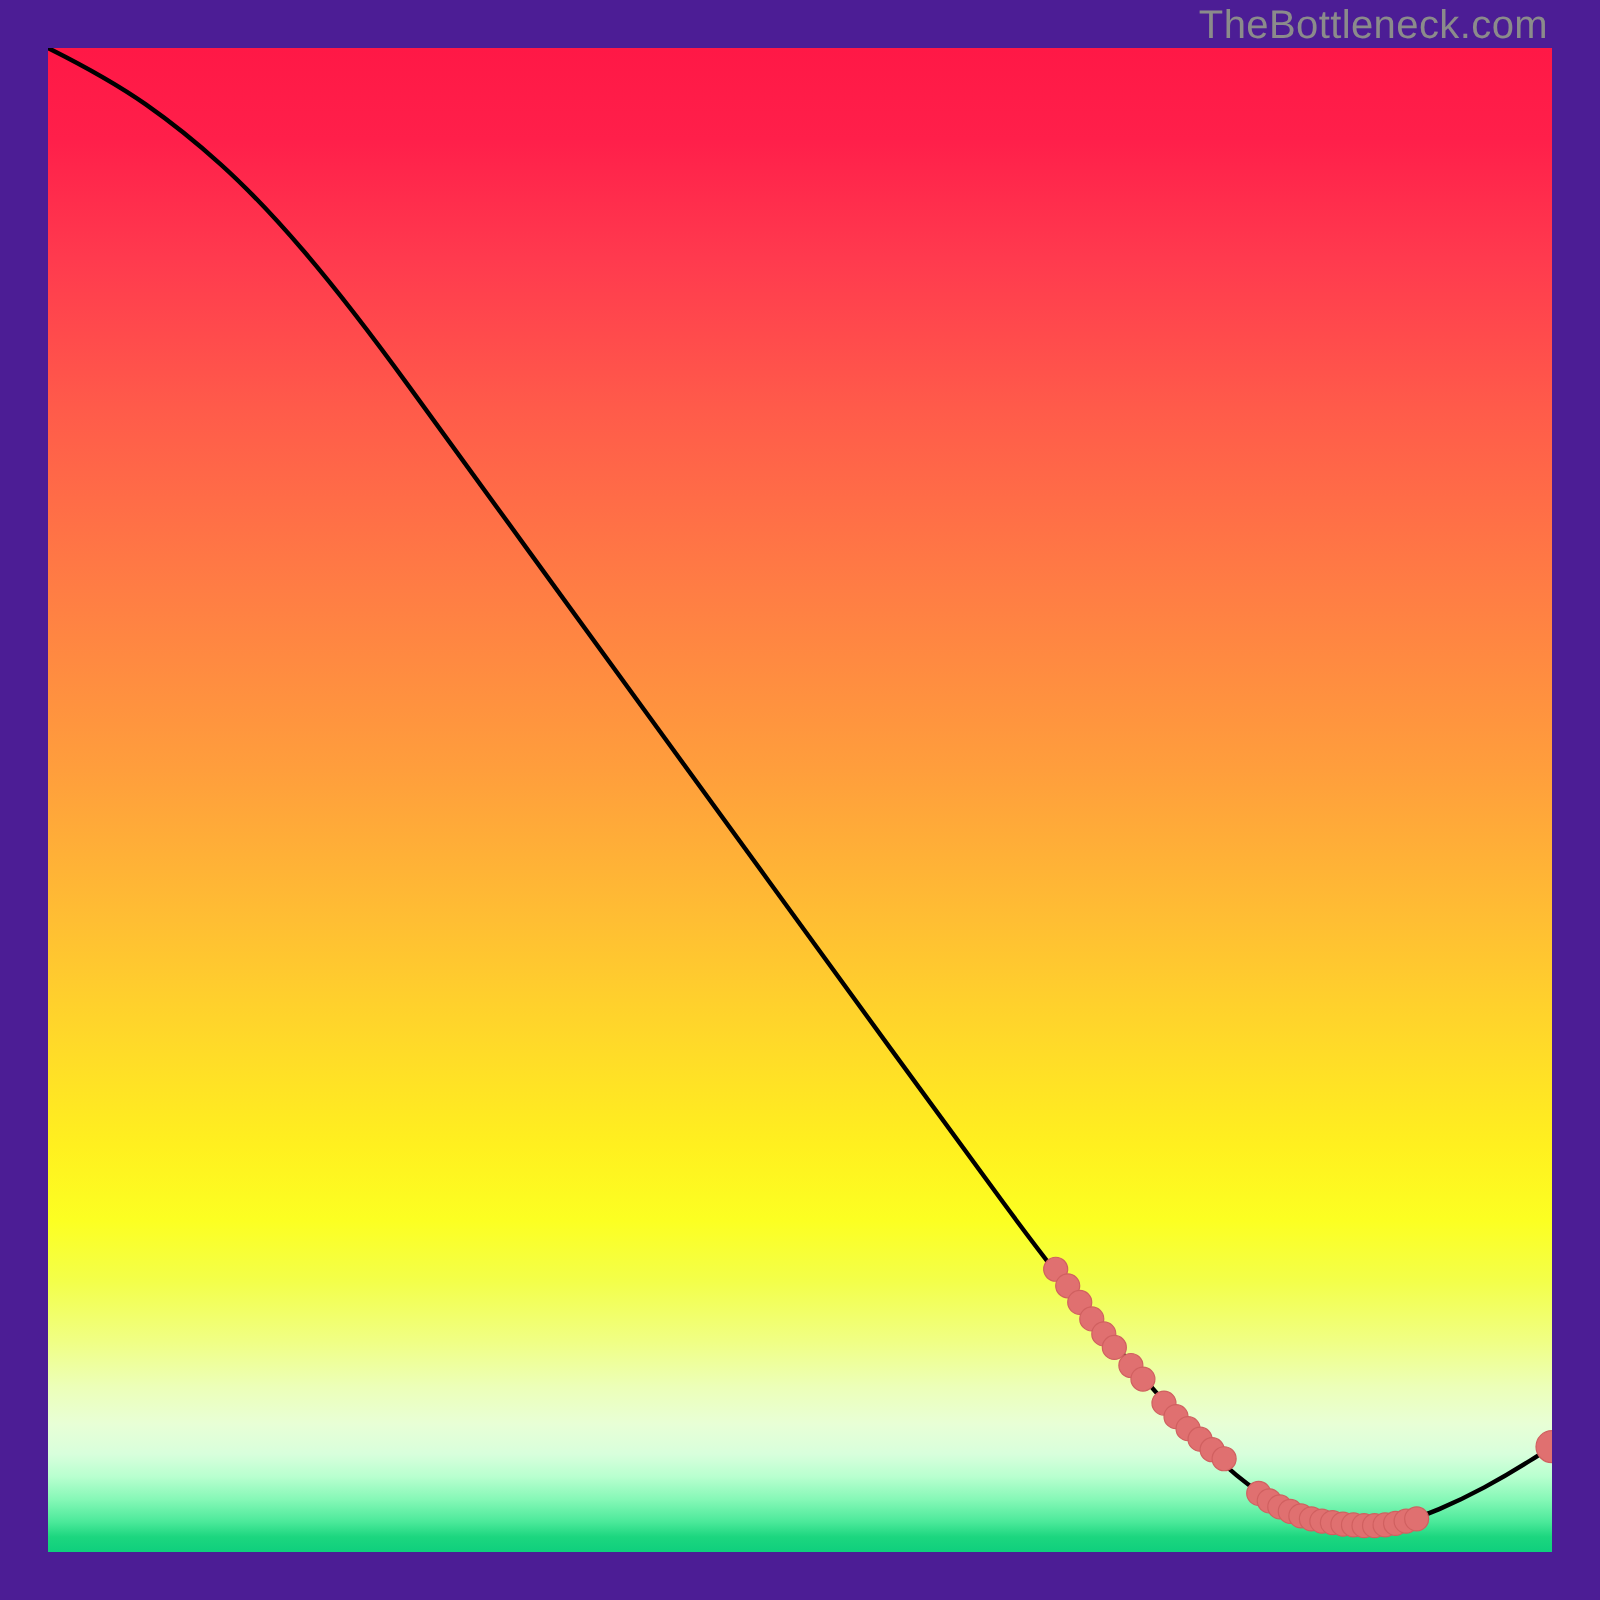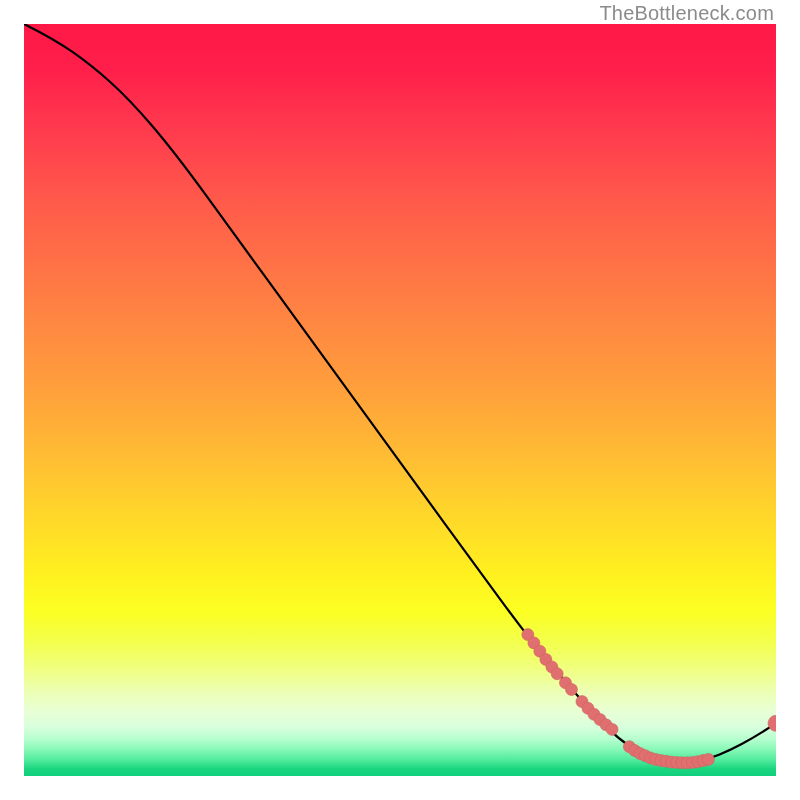--- a/index.html
+++ b/index.html
@@ -10,21 +10,21 @@
     background: #000;
     overflow: hidden;
     font-family: Arial, Helvetica, sans-serif;
   }
   .frame {
     position: absolute;
     top: 0;
     left: 0;
     width: 800px;
     height: 800px;
-    background: #ffffff;
+    background: #4c1d95;
   }
   .plot-area {
     position: absolute;
     top: 24px;
     left: 24px;
     width: 752px;
     height: 752px;
     overflow: hidden;
   }
   .gradient {

